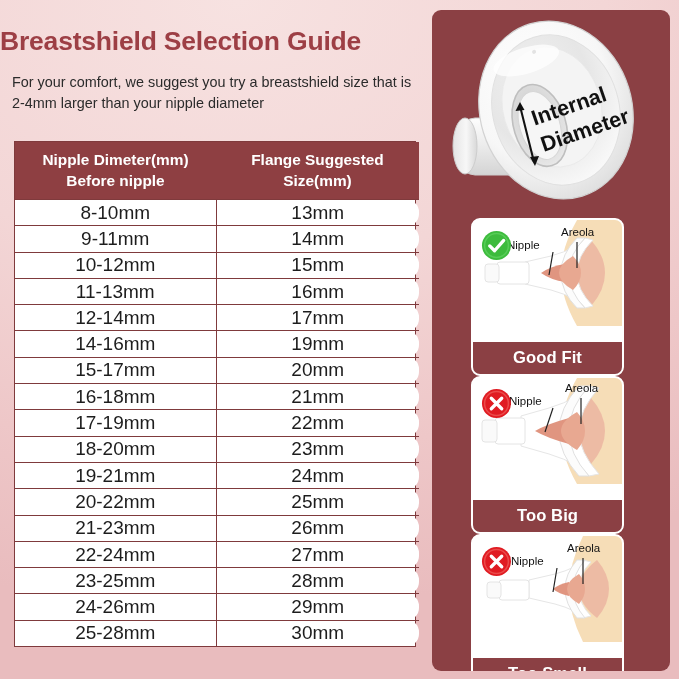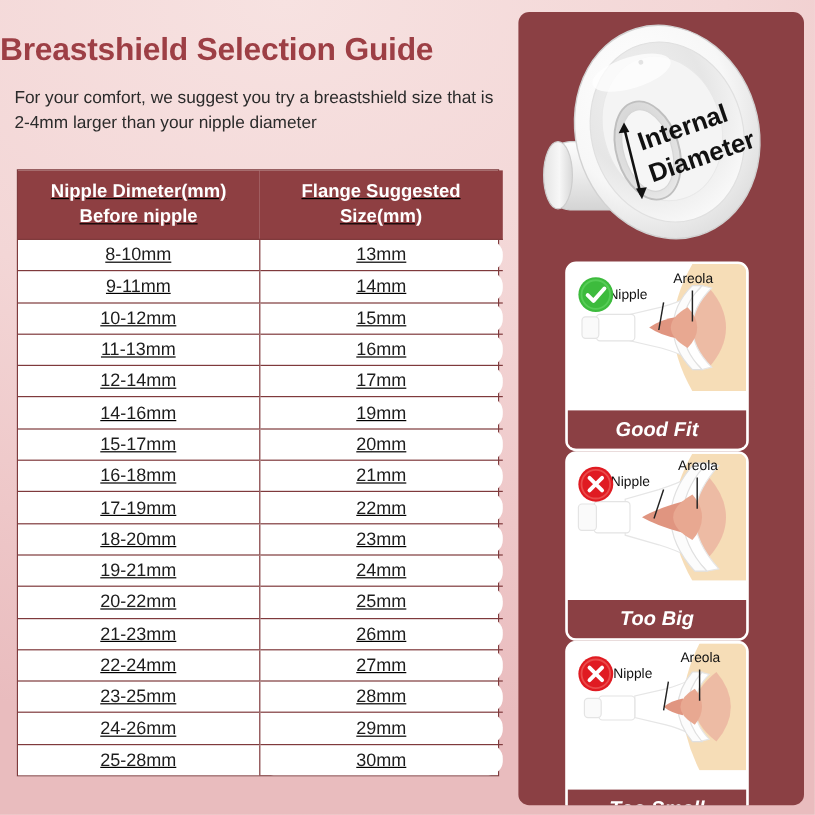--- a/index.html
+++ b/index.html
@@ -56,21 +56,20 @@
 
   
   #size-table {
     position: absolute;
     left: 14px;
     top: 141px;
     width: 402px;
     border: 1.6px solid #7f3a3c;
     box-sizing: border-box;
     background: #ffffff;
-    text-decoration: underline;
   }
   #size-table table {
     border-collapse: collapse;
     width: 100%;
     table-layout: fixed;
   }
   #size-table col.c1 { width: 201px; }
   #size-table col.c2 { width: 203px; }
 
   #size-table thead th {
@@ -85,21 +84,21 @@
     border: none;
   }
   #size-table thead th.col-left {
     border-right: 0px solid transparent;
   }
 
   #size-table tbody td {
     height: 25.3px;
     text-align: center;
     vertical-align: middle;
-    font-size: 15px;
+    font-size: 19px;
     color: #1d1d1d;
     border-top: 1.1px solid #7f3a3c;
     border-right: 1.6px solid #7f3a3c;
     padding: 0;
     background: #fff;
   }
   #size-table tbody td:last-child {
     border-right: none;
     border-radius: 12px;
   }
@@ -161,21 +160,20 @@
     width: 100%;
     height: 32px;
     background: #8b4044;
     color: #ffffff;
     font-size: 16.6px;
     font-weight: bold;
     display: flex;
     align-items: center;
     justify-content: center;
     letter-spacing: 0.1px;
-    font-style: italic;
   }
 
   .status-icon {
     position: absolute;
     left: 8px;
     top: 10px;
     width: 31px;
     height: 31px;
   }
 </style>

